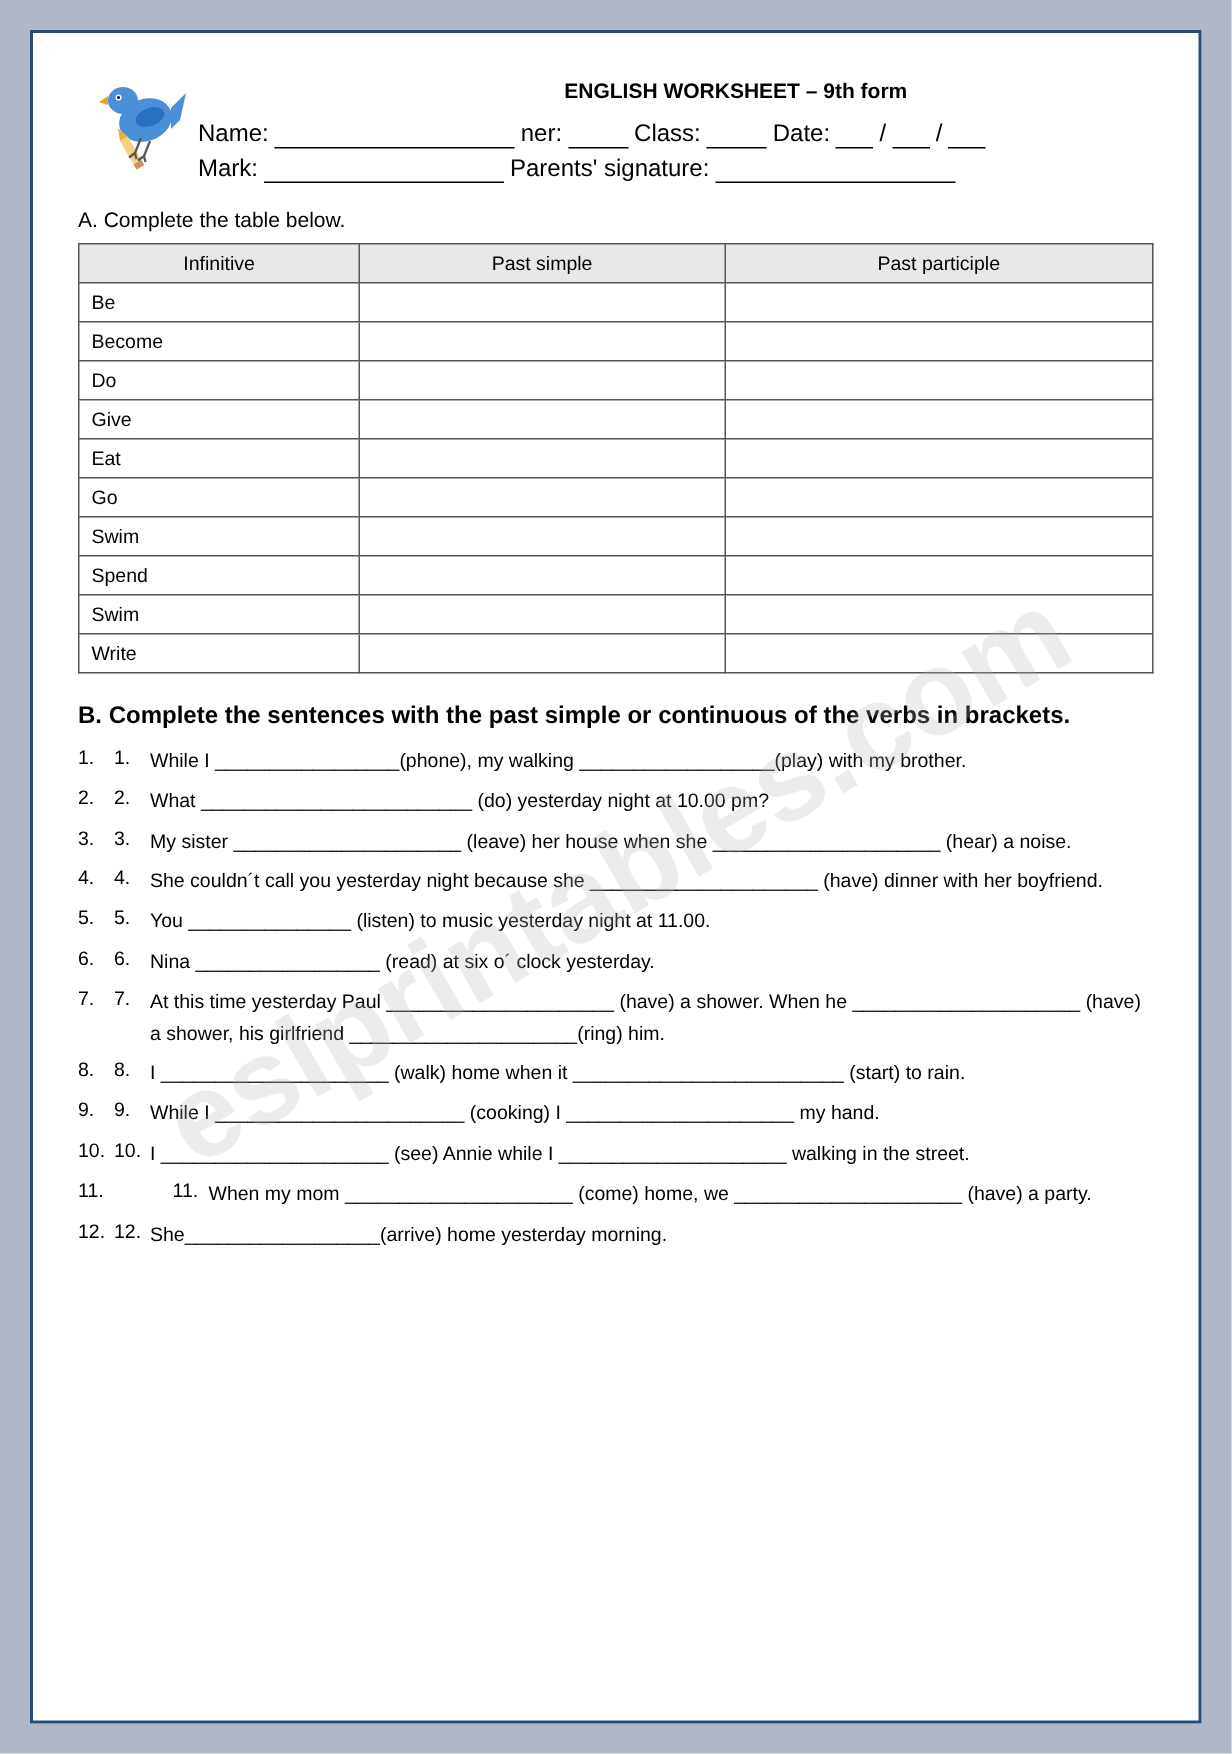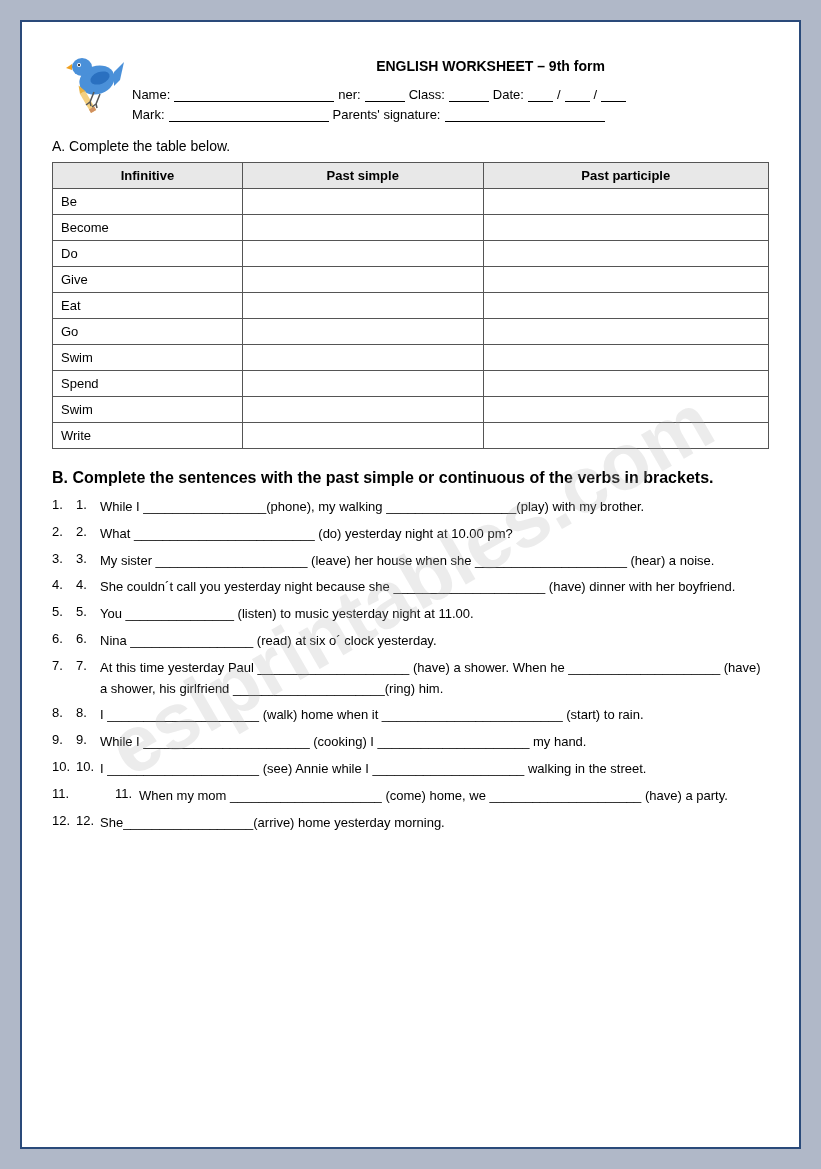--- a/index.html
+++ b/index.html
@@ -40,21 +40,21 @@
     .header-fields {
       flex: 1;
       display: flex;
       flex-direction: column;
       gap: 4px;
     }
     .field-line {
       display: flex;
       align-items: center;
       gap: 4px;
-      font-size: 13px;
+      font-size: 16px;
     }
     .field-underline {
       border-bottom: 1px solid #000;
       display: inline-block;
       min-width: 60px;
     }
     .field-long { min-width: 160px; }
     .field-short { min-width: 40px; }
     .field-date { min-width: 25px; }
 
@@ -71,21 +71,21 @@
       border-collapse: collapse;
       margin-bottom: 20px;
     }
     .verb-table th, .verb-table td {
       border: 1px solid #555;
       padding: 5px 8px;
       font-size: 13px;
     }
     .verb-table th {
       background: #e8e8e8;
-      font-weight: bold;
+      font-weight: normal;
     }
     .verb-table td {
       height: 24px;
     }
 
     
     .section-b-title {
       font-weight: bold;
       font-size: 16px;
       margin-bottom: 10px;

